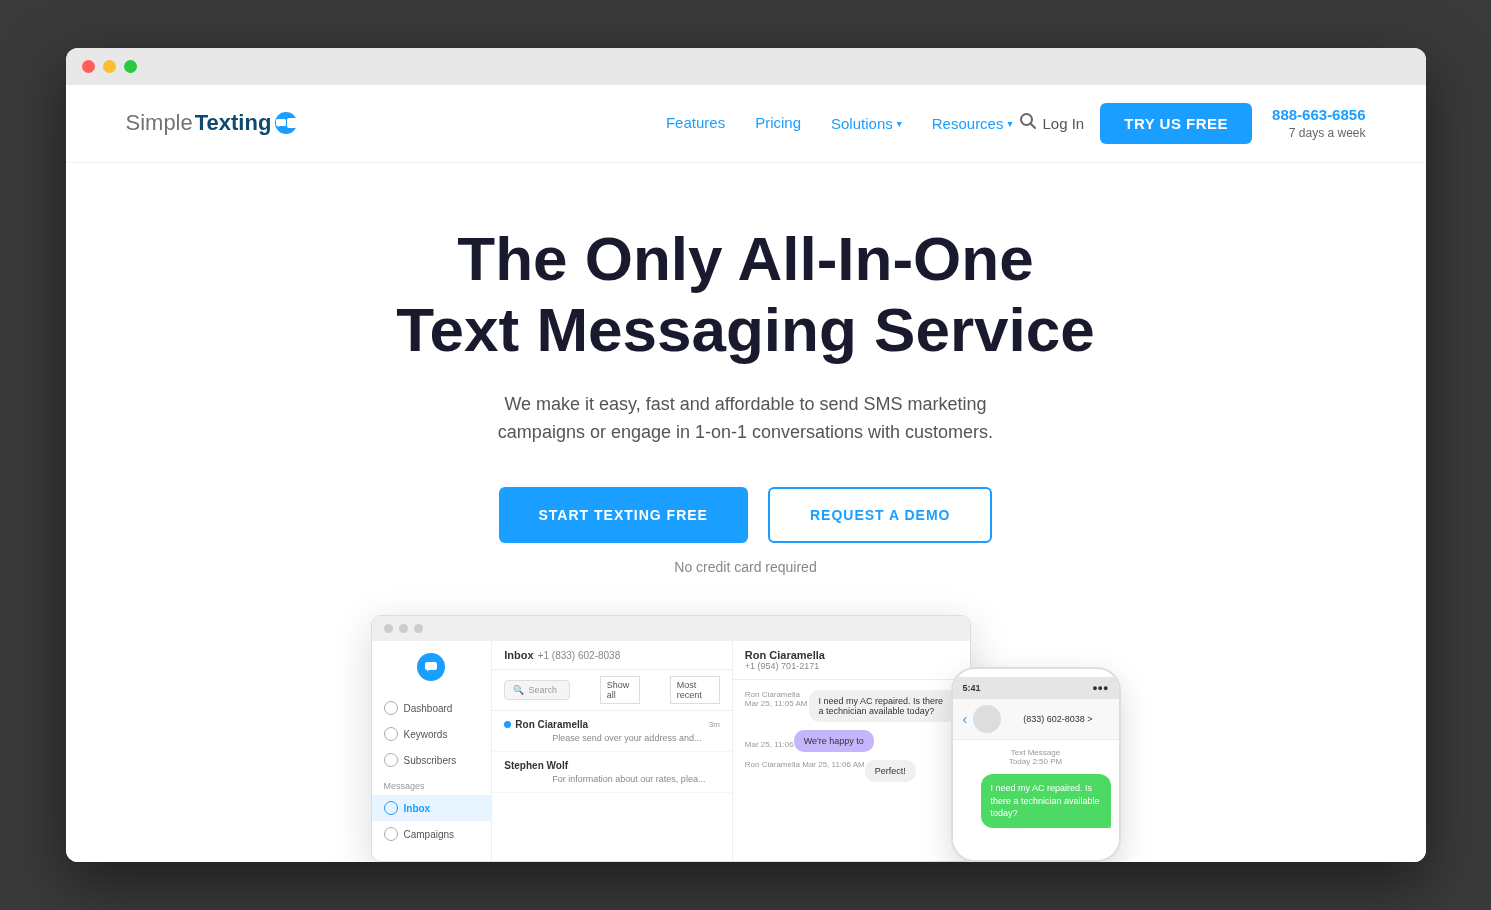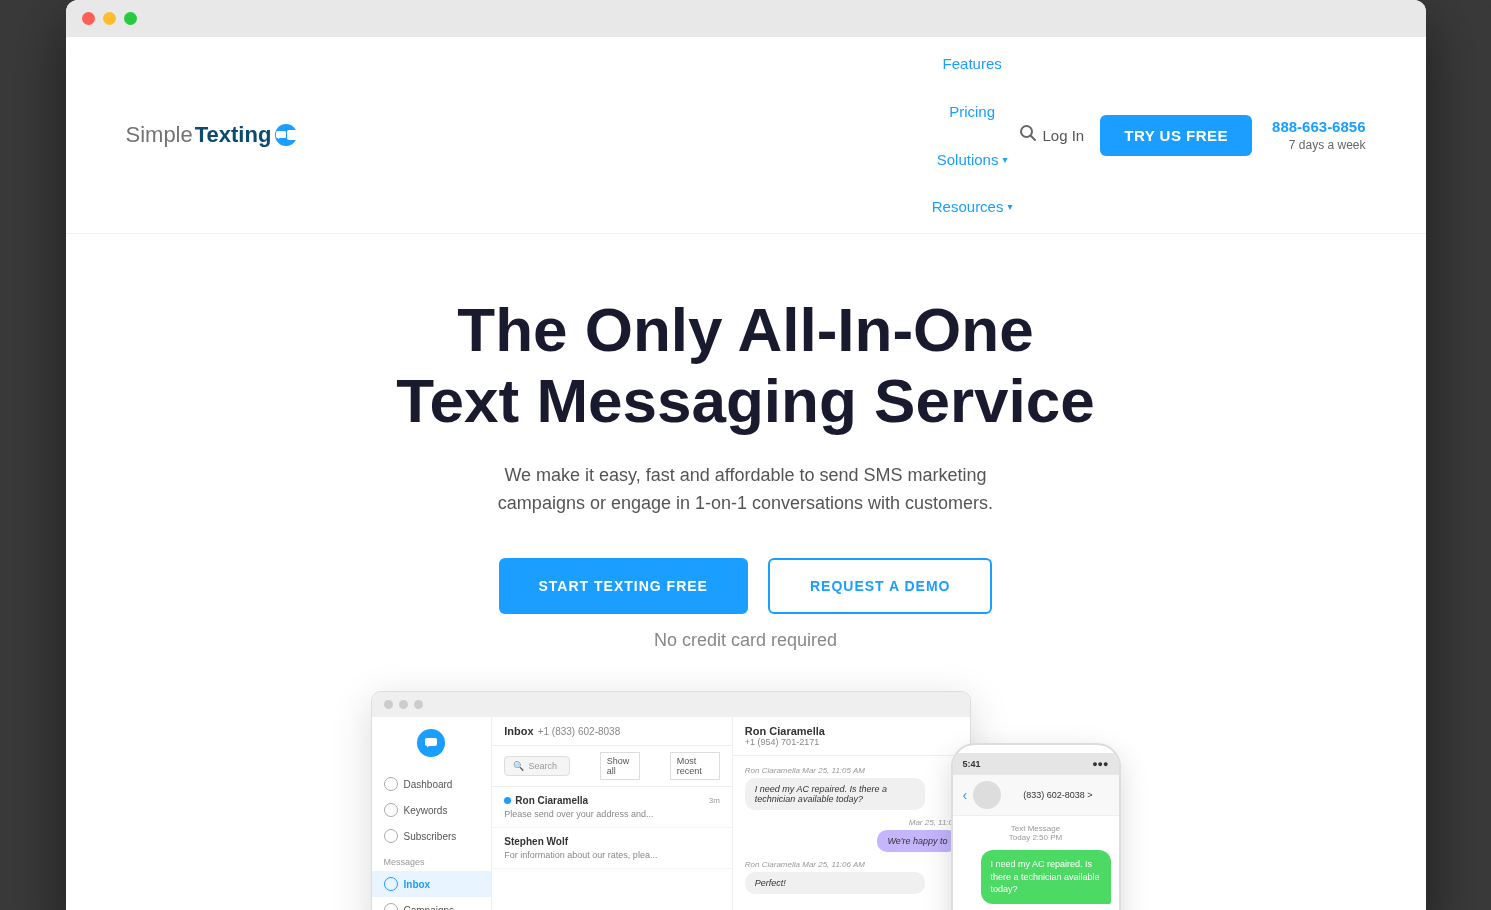--- a/index.html
+++ b/index.html
@@ -87,21 +87,20 @@
       height: 10px;
       background: white;
       border-radius: 2px;
     }
 
     .nav-links {
       display: flex;
       align-items: center;
       gap: 30px;
       list-style: none;
-      flex-direction: column;
     }
 
     .nav-links a {
       text-decoration: none;
       color: #1a9eff;
       font-size: 15px;
       font-weight: 500;
     }
 
     .nav-links .dropdown {
@@ -213,21 +212,21 @@
       border-radius: 6px;
       font-size: 14px;
       font-weight: 800;
       cursor: pointer;
       text-transform: uppercase;
       letter-spacing: 1px;
     }
 
     .hero-no-cc {
       color: #888;
-      font-size: 18px;
+      font-size: 14px;
       margin-bottom: 40px;
     }
 
     .app-mockup {
       background: #f5f5f5;
       border-radius: 10px;
       border: 1px solid #ddd;
       width: 600px;
       overflow: hidden;
       box-shadow: 0 10px 40px rgba(0,0,0,0.15);
@@ -386,20 +385,21 @@
       font-size: 8px;
       color: #999;
     }
 
     .conv-preview {
       font-size: 9px;
       color: #888;
       white-space: nowrap;
       overflow: hidden;
       text-overflow: ellipsis;
+      margin-left: 48px;
     }
 
     .app-right-panel {
       width: 240px;
       border-left: 1px solid #eee;
     }
 
     .panel-header {
       padding: 8px 12px;
       border-bottom: 1px solid #eee;
@@ -418,22 +418,21 @@
 
     .message-bubble-container {
       padding: 10px 12px;
       display: flex;
       flex-direction: column;
       gap: 8px;
     }
 
     .msg-row {
       display: flex;
-      flex-direction: column;
-      font-style: italic;
+      flex-direction: row;
     }
 
     .msg-meta {
       font-size: 8px;
       color: #999;
       margin-bottom: 3px;
     }
 
     .msg-bubble {
       background: #f0f0f0;

